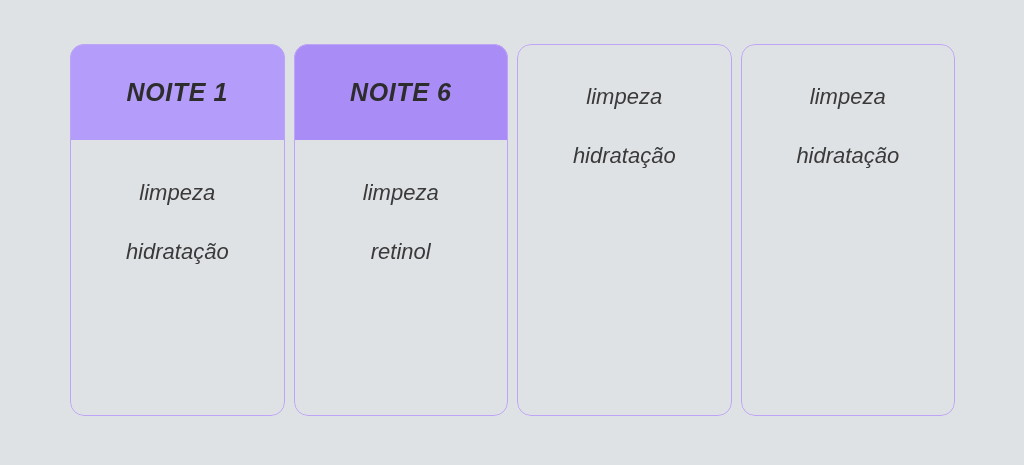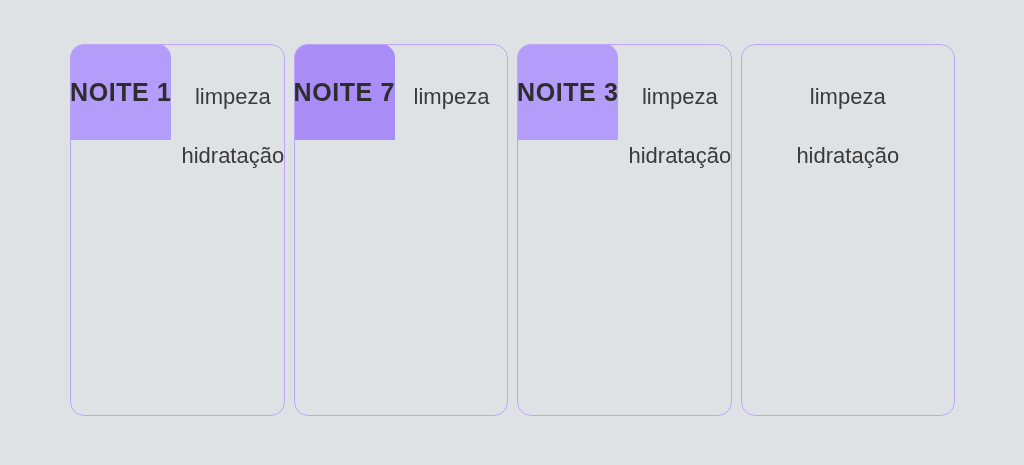--- a/index.html
+++ b/index.html
@@ -21,24 +21,25 @@
     width: 885px;
     height: 372px;
     display: flex;
     gap: 9px;
   }
 
   .card {
     position: relative;
     flex: 1 1 0;
     display: flex;
-    flex-direction: row;
+    flex-direction: column;
     border-radius: 14px;
     overflow: hidden;
     box-sizing: border-box;
+    font-style: italic;
   }
 
   
   .card::after {
     content: "";
     position: absolute;
     left: 0;
     top: 0;
     right: 0;
     bottom: 0;
@@ -100,31 +101,29 @@
       <span class="title">NOITE 1</span>
     </div>
     <div class="card-body" style="background: rgb(223, 226, 229);">
       <div class="step">limpeza</div>
       <div class="step">hidratação</div>
     </div>
   </div>
 
   <div class="card" style="--bc: #bda4f7;">
     <div class="card-header" style="background: rgb(169, 140, 245);">
-      <span class="title">NOITE 7</span>
+      <span class="title">NOITE 6</span>
     </div>
     <div class="card-body" style="background: rgb(223, 226, 229);">
       <div class="step">limpeza</div>
+      <div class="step">retinol</div>
     </div>
   </div>
 
   <div class="card" style="--bc: #bda4f7;">
-    <div class="card-header" style="background: rgb(180, 156, 250);">
-      <span class="title">NOITE 3</span>
-    </div>
     <div class="card-body" style="background: rgb(223, 226, 229);">
       <div class="step">limpeza</div>
       <div class="step">hidratação</div>
     </div>
   </div>
 
   <div class="card" style="--bc: #bda4f7;">
     <div class="card-body" style="background: rgb(223, 226, 229);">
       <div class="step">limpeza</div>
       <div class="step">hidratação</div>

